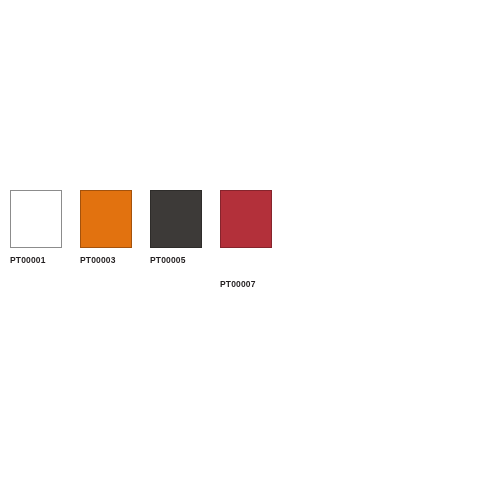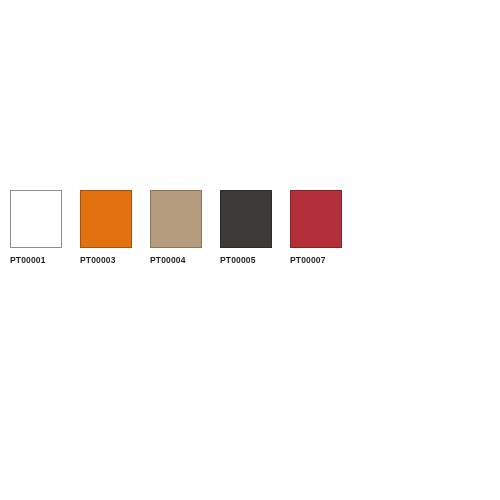--- a/index.html
+++ b/index.html
@@ -37,20 +37,21 @@
 
   .swatch-cell {
     width: 52px;
     margin-right: 18px;
     display: flex;
     flex-direction: column;
     align-items: flex-start;
   }
   .swatch-cell:last-child {
     margin-right: 0;
+    gap: 24px;
   }
 
   .swatch-chip {
     width: 52px;
     height: 58px;
     box-sizing: border-box;
     border-style: solid;
     border-width: 1px;
     display: block;
   }
@@ -73,24 +74,20 @@
   <div id="swatch-row">
       <div class="swatch-cell">
         <div class="swatch-chip" style="background: rgb(255, 255, 255); border-color: rgb(140, 140, 140);"></div>
         <div class="swatch-label" style="color: rgb(35, 31, 32);">PT00001</div>
       </div>
       <div class="swatch-cell">
         <div class="swatch-chip" style="background: rgb(226, 114, 15); border-color: rgb(164, 82, 12);"></div>
         <div class="swatch-label" style="color: rgb(35, 31, 32);">PT00003</div>
       </div>
       <div class="swatch-cell">
-        <div class="swatch-chip" style="background: rgb(182, 156, 126); border-color: rgb(138, 118, 95);"></div>
-        <div class="swatch-label" style="color: rgb(35, 31, 32);">PT00004</div>
-      </div>
-      <div class="swatch-cell">
         <div class="swatch-chip" style="background: rgb(61, 58, 56); border-color: rgb(46, 44, 42);"></div>
         <div class="swatch-label" style="color: rgb(35, 31, 32); text-align: center;">PT00005</div>
       </div>
       <div class="swatch-cell">
         <div class="swatch-chip" style="background: rgb(179, 48, 58); border-color: rgb(134, 36, 44);"></div>
         <div class="swatch-label" style="color: rgb(35, 31, 32);">PT00007</div>
       </div>
     </div>
 </div>
 

